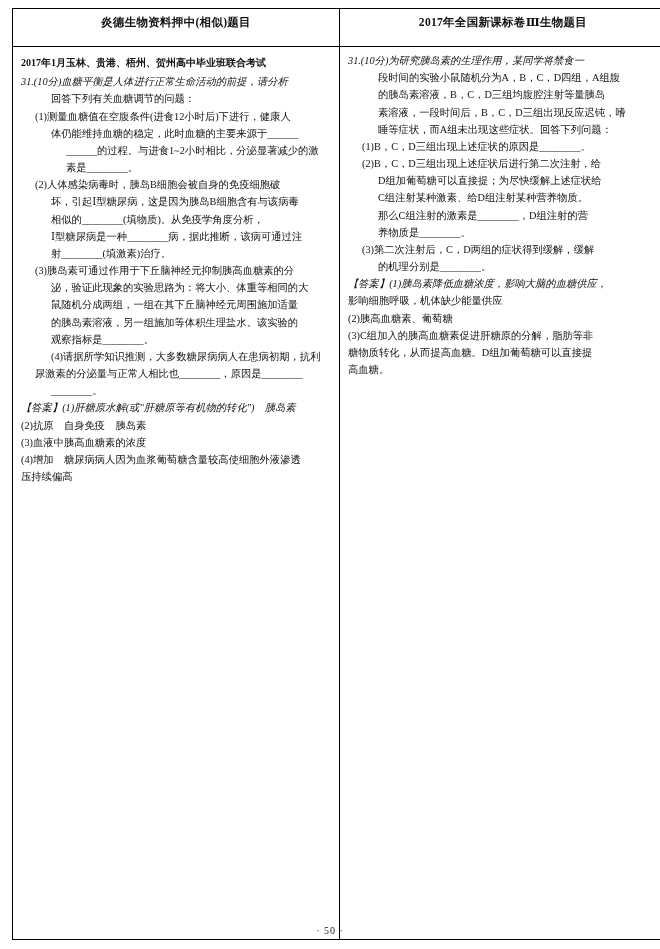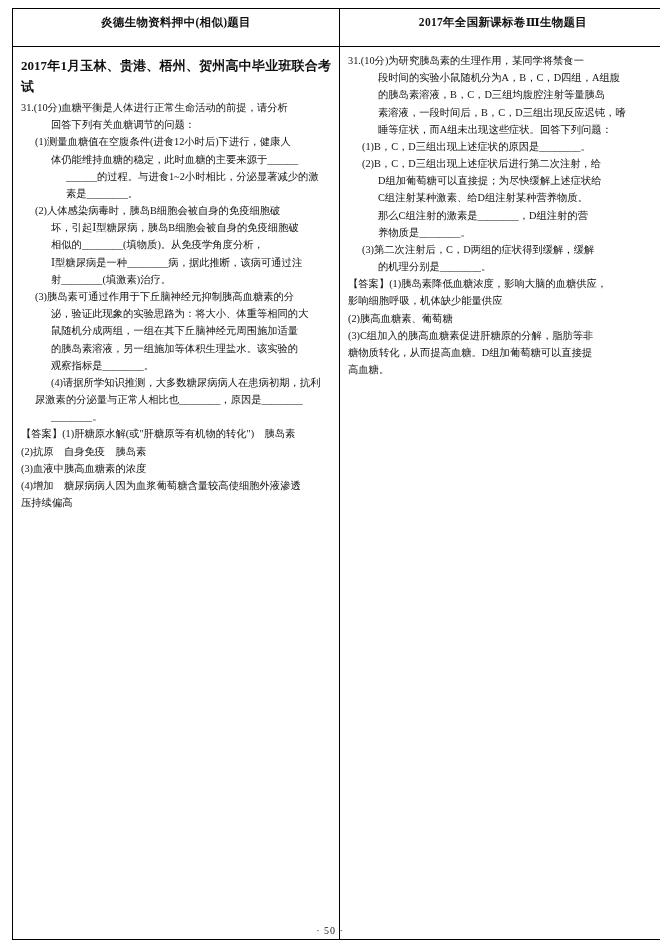--- a/index.html
+++ b/index.html
@@ -46,29 +46,29 @@
     font-family: "Liberation Serif", "DejaVu Serif", serif;
   }
   .body-cell {
     height: 880px;
     padding: 6px 8px 6px 8px !important;
     font-size: 10.3px;
     line-height: 1.62;
   }
   .t-title {
     font-weight: bold;
-    font-size: 13px;
+    font-size: 10px;
     margin: 2px 0 3px 0;
   }
   p {
     margin: 0 0 0.5px 0;
     text-align: justify;
   }
   .ind0 { text-indent: 0; }
-  .hang1 { padding-left: 17px; text-indent: -17px; }
+  .hang1 { padding-left: 17px; text-indent: -17px; font-style: italic; }
   .hang2 { padding-left: 30px; text-indent: -16px; }
   .hang3 { padding-left: 30px; text-indent: 0px; }
   .hang4 { padding-left: 45px; text-indent: -15px; }
   .hang5 { padding-left: 45px; text-indent: 0px; }
   .ans-head { margin-top: 0; }
   .footer {
     position: absolute;
     left: 0;
     top: 925px;
     width: 660px;
@@ -92,21 +92,21 @@
     <tr>
       <td class="col-left body-cell">
         <p class="t-title">2017年1月玉林、贵港、梧州、贺州高中毕业班联合考试</p>
         <p class="hang1">31.(10分)血糖平衡是人体进行正常生命活动的前提，请分析</p>
         <p class="hang3">回答下列有关血糖调节的问题：</p>
         <p class="hang2">(1)测量血糖值在空腹条件(进食12小时后)下进行，健康人</p>
         <p class="hang3">体仍能维持血糖的稳定，此时血糖的主要来源于______</p>
         <p class="hang5">______的过程。与进食1~2小时相比，分泌显著减少的激</p>
         <p class="hang5">素是________。</p>
         <p class="hang2">(2)人体感染病毒时，胰岛B细胞会被自身的免疫细胞破</p>
-        <p class="hang3">坏，引起Ⅰ型糖尿病，胰岛B细胞会被自身的免疫细胞破</p>
+        <p class="hang3">坏，引起Ⅰ型糖尿病，这是因为胰岛B细胞含有与该病毒</p>
         <p class="hang3">相似的________(填物质)。从免疫学角度分析，</p>
         <p class="hang3">Ⅰ型糖尿病是一种________病，据此推断，该病可通过注</p>
         <p class="hang3">射________(填激素)治疗。</p>
         <p class="hang2">(3)胰岛素可通过作用于下丘脑神经元抑制胰高血糖素的分</p>
         <p class="hang3">泌，验证此现象的实验思路为：将大小、体重等相同的大</p>
         <p class="hang3">鼠随机分成两组，一组在其下丘脑神经元周围施加适量</p>
         <p class="hang3">的胰岛素溶液，另一组施加等体积生理盐水。该实验的</p>
         <p class="hang3">观察指标是________。</p>
         <p class="hang3">(4)请据所学知识推测，大多数糖尿病病人在患病初期，抗利</p>
         <p class="hang2">尿激素的分泌量与正常人相比也________，原因是________</p>

